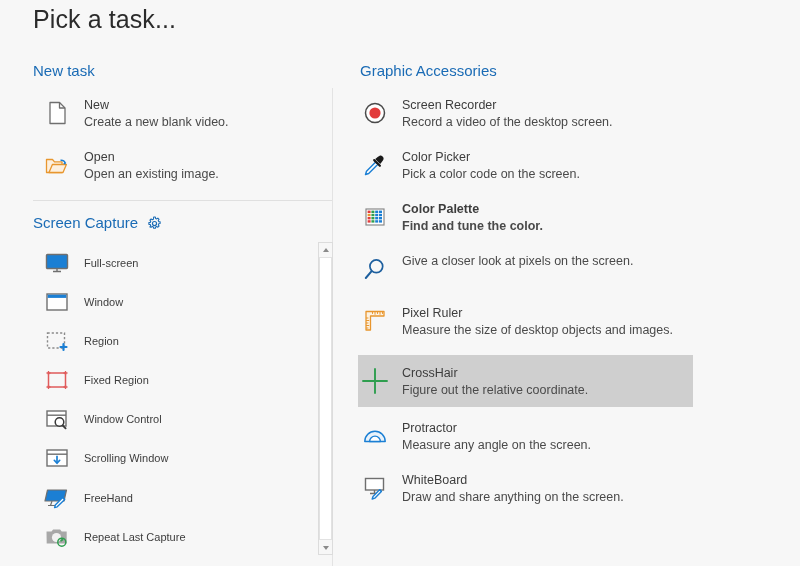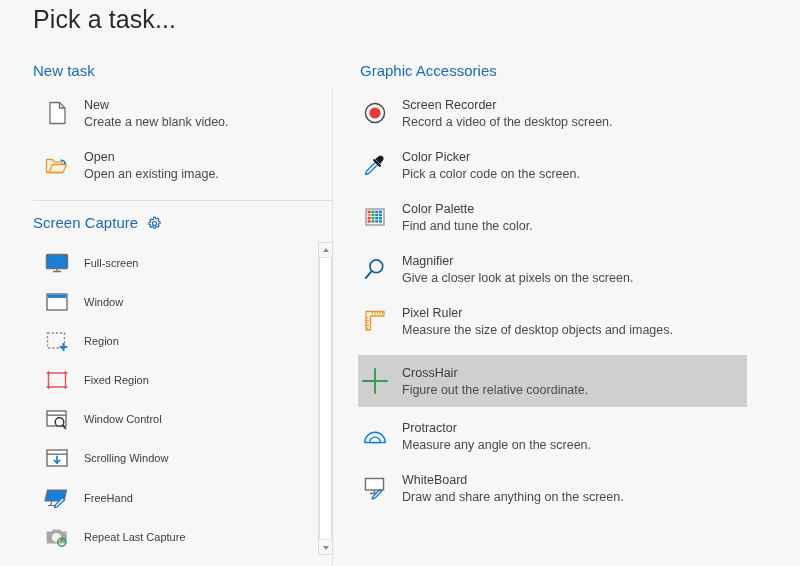--- a/index.html
+++ b/index.html
@@ -349,21 +349,21 @@
         <circle cx="14" cy="14" r="9.5" fill="#ffffff" stroke="#4a4a4a" stroke-width="1.5"></circle>
         <circle cx="14" cy="14" r="5.6" fill="#e23b3b"></circle>
       </svg>
     </span>
     <span class="text-box">
       <div class="t-title">Screen Recorder</div>
       <div class="t-desc">Record a video of the desktop screen.</div>
     </span>
   </div>
 
-  <div class="task-row col-right" style="top:200px;">
+  <div class="task-row col-right" style="top:200px;font-weight:bold;">
     <span class="icon-box">
       <svg width="28" height="28" viewBox="0 0 28 28">
         <rect x="5" y="6" width="18" height="16" fill="#ffffff" stroke="#8a8a8a" stroke-width="1.2"></rect>
         <rect x="6.6" y="7.6" width="3" height="2.4" fill="#e23b3b"></rect>
         <rect x="10.4" y="7.6" width="3" height="2.4" fill="#2f9e4f"></rect>
         <rect x="14.2" y="7.6" width="3" height="2.4" fill="#1b7fd4"></rect>
         <rect x="18" y="7.6" width="3" height="2.4" fill="#1b7fd4"></rect>
         <rect x="6.6" y="10.8" width="3" height="2.4" fill="#e8962e"></rect>
         <rect x="10.4" y="10.8" width="3" height="2.4" fill="#2f9e4f"></rect>
         <rect x="14.2" y="10.8" width="3" height="2.4" fill="#1b7fd4"></rect>
@@ -385,52 +385,51 @@
   </div>
 
   <div class="task-row col-right" style="top:252px;">
     <span class="icon-box">
       <svg width="28" height="28" viewBox="0 0 28 28">
         <circle cx="15.3" cy="11.3" r="6.4" fill="none" stroke="#1d5f9e" stroke-width="1.7"></circle>
         <path d="M10.6 16.2L4.8 23" stroke="#1d5f9e" stroke-width="2" stroke-linecap="round"></path>
       </svg>
     </span>
     <span class="text-box">
-      <div class="t-title">Magnifier</div>
       <div class="t-desc">Give a closer look at pixels on the screen.</div>
     </span>
   </div>
 
   <div class="task-row col-right" style="top:304px;">
     <span class="icon-box">
       <svg width="28" height="28" viewBox="0 0 28 28">
         <path d="M5 4.5h18v4.5H9.5V23H5z" fill="#fdf2e2" stroke="#e8962e" stroke-width="1.3" stroke-linejoin="round"></path>
         <path d="M11.5 4.5v2.4M14 4.5v3.2M16.5 4.5v2.4M19 4.5v3.2M21.5 4.5v2.4" stroke="#e8962e" stroke-width="1"></path>
         <path d="M5 11h2.4M5 13.5h3.2M5 16h2.4M5 18.5h3.2M5 21h2.4" stroke="#e8962e" stroke-width="1"></path>
       </svg>
     </span>
     <span class="text-box">
       <div class="t-title">Pixel Ruler</div>
       <div class="t-desc">Measure the size of desktop objects and images.</div>
     </span>
   </div>
 
-  <div class="task-row col-right row-selected" style="top:355px; left:358px; width:389px; height:52px; align-items:center; padding-left:0;">
+  <div class="task-row col-right row-selected" style="top:355px; left:358px; width:335px; height:52px; align-items:center; padding-left:0;">
     <span class="icon-box" style="margin-left:0;">
       <svg width="30" height="30" viewBox="0 0 30 30">
         <path d="M15 3v24M3 15h24" stroke="#2f9e4f" stroke-width="1.9" stroke-linecap="round"></path>
       </svg>
     </span>
     <span class="text-box">
       <div class="t-title">CrossHair</div>
       <div class="t-desc">Figure out the relative coordinate.</div>
     </span>
   </div>
 
-  <div class="task-row col-right" style="top:419px;align-items:center;">
+  <div class="task-row col-right" style="top:419px;">
     <span class="icon-box">
       <svg width="28" height="28" viewBox="0 0 28 28">
         <path d="M3.8 19.5a10.2 10.2 0 0 1 20.4 0z" fill="#eaf3fb" stroke="#1b7fd4" stroke-width="1.5" stroke-linejoin="round"></path>
         <path d="M8.6 19.5a5.4 5.4 0 0 1 10.8 0z" fill="#ffffff" stroke="#1b7fd4" stroke-width="1.4" stroke-linejoin="round"></path>
       </svg>
     </span>
     <span class="text-box">
       <div class="t-title">Protractor</div>
       <div class="t-desc">Measure any angle on the screen.</div>
     </span>

